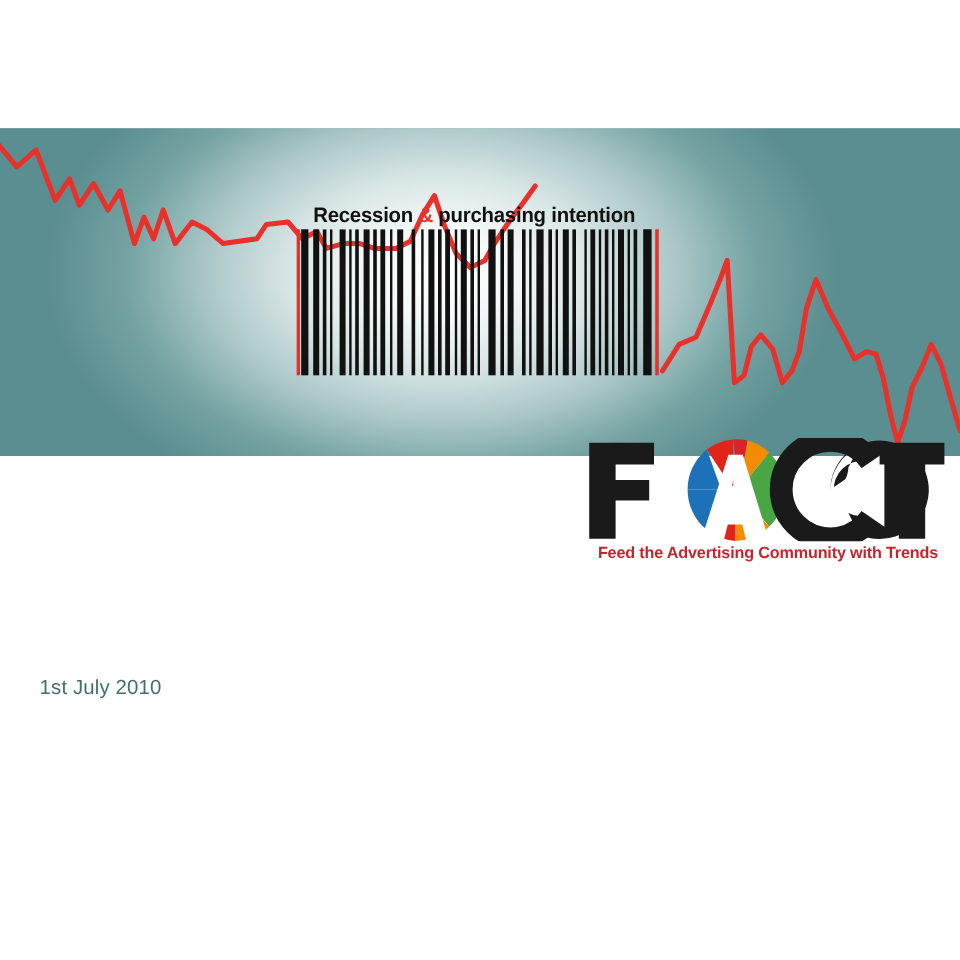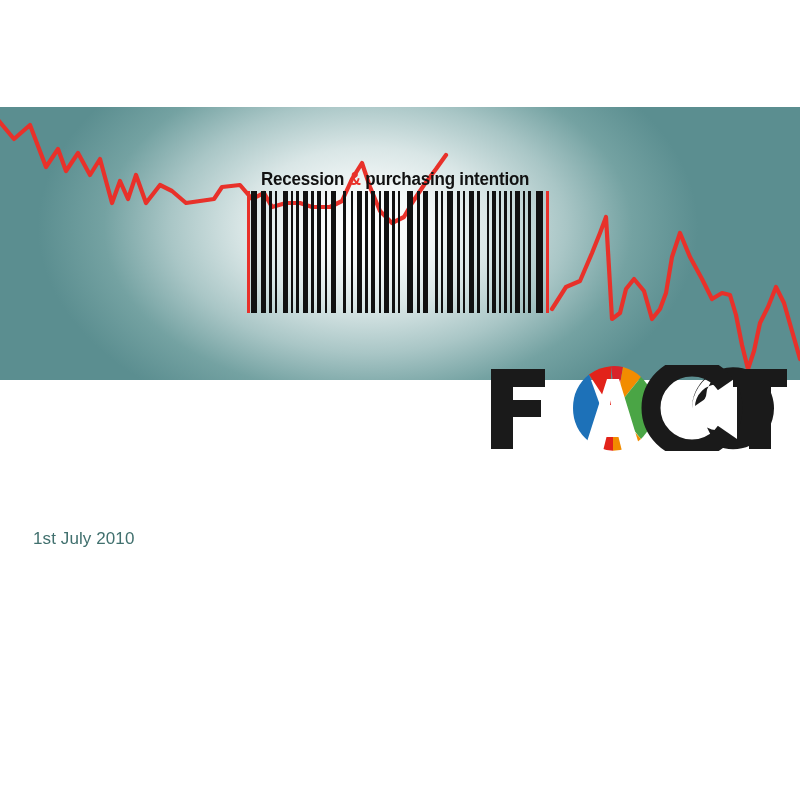--- a/index.html
+++ b/index.html
@@ -110,21 +110,21 @@
     line-height: 1.36;
     color: #41706e;
     margin: 0;
     letter-spacing: -0.2px;
   }
   .slide-date {
     font-family: "Liberation Sans", sans-serif;
     font-size: 17px;
     font-weight: 400;
     color: #41706e;
-    margin: 4px 0 0 0;
+    margin: 38px 0 0 0;
     letter-spacing: 0.1px;
   }
 </style>
 </head>
 <body>
 
 <div class="hero">
 
   <svg class="hero-svg" viewBox="0 0 800 265" preserveAspectRatio="none">
 
@@ -221,17 +221,18 @@
       <path d="M203,44 A41,41 0 1 1 227,80.5 L218,62.5 A23,23 0 1 0 206,44 A23,23 0 0 0 218,24.5 L227,7 A41,41 0 0 0 203,44 Z"></path>
       <circle cx="203" cy="43" r="41" fill="none" stroke="#1a1a1a" stroke-width="19"></circle>
       <path d="M203,43 L248,12 L248,74 Z" fill="#ffffff"></path>
     </g>
 
     <g fill="#1a1a1a">
       <path d="M244,4 L298,4 L298,22 L282,22 L282,84 L260,84 L260,22 L244,22 Z"></path>
     </g>
   </svg>
 
+  <div class="logo-tagline">Feed the Advertising Community with Trends</div>
 </div>
 
 <div class="title-block">
   <p class="slide-date">1st July 2010</p>
 </div>
 
 </body></html>

